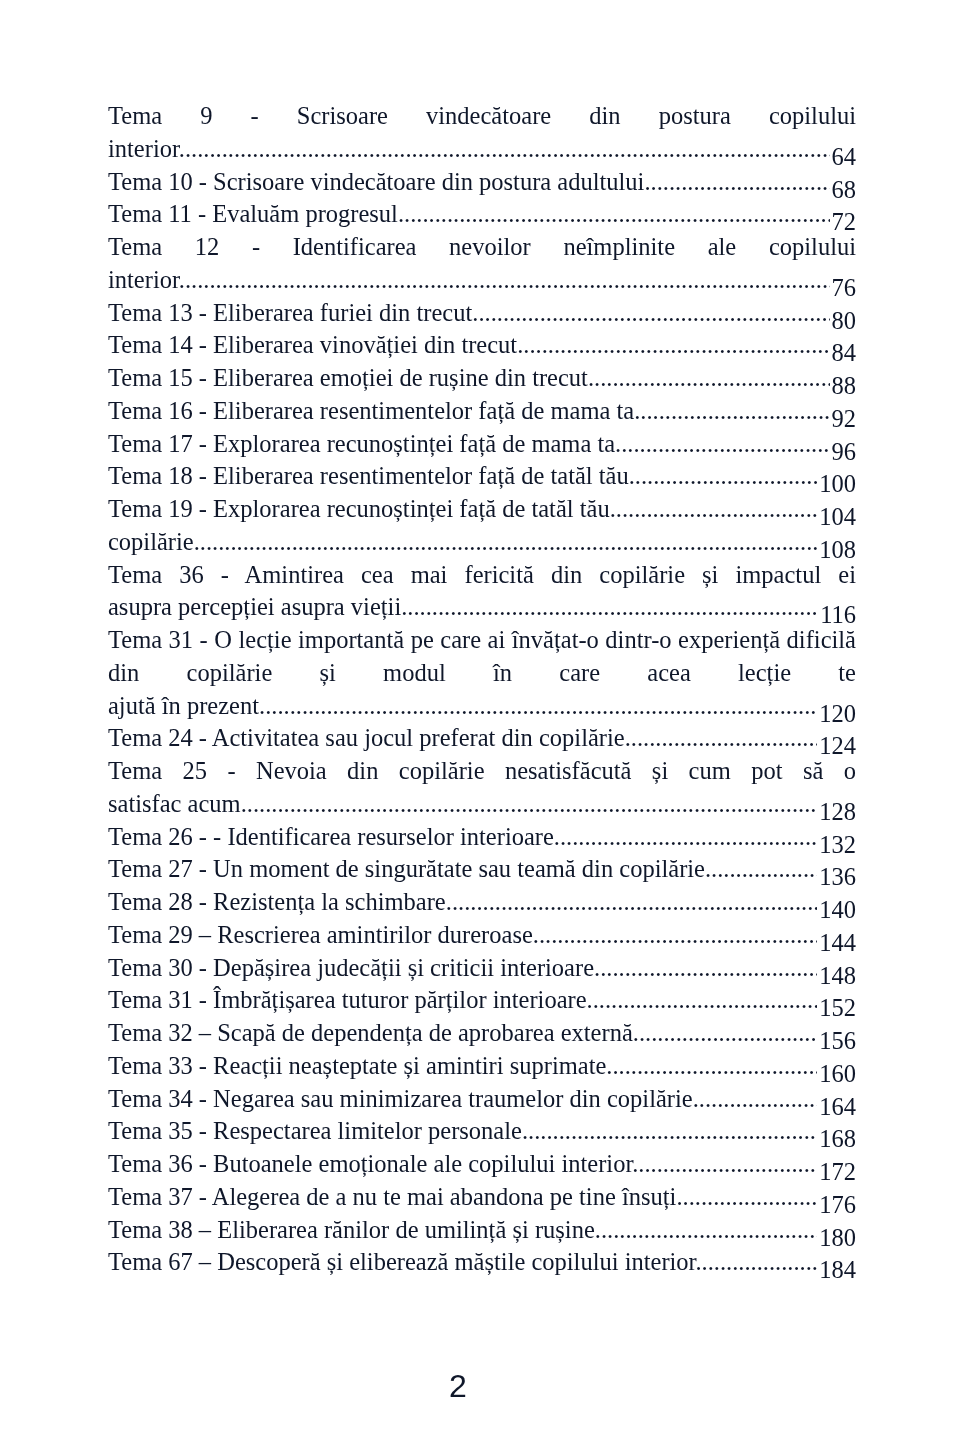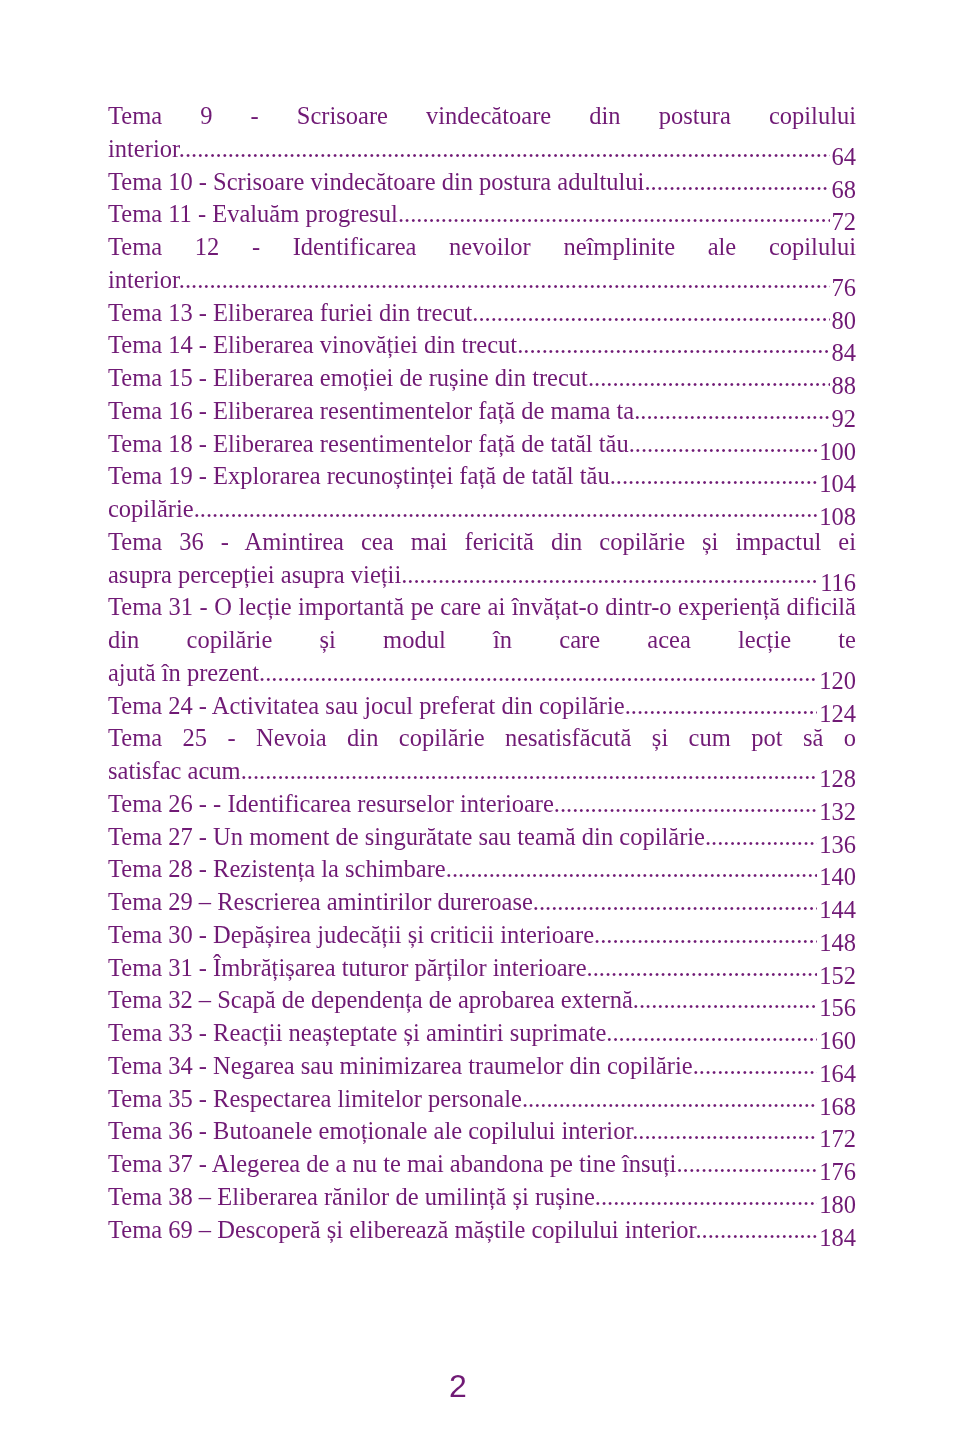--- a/index.html
+++ b/index.html
@@ -5,21 +5,21 @@
   html, body {
     margin: 0;
     padding: 0;
     background: #ffffff;
   }
   .sheet {
     position: relative;
     width: 879px;
     height: 1447px;
     background: #ffffff;
-    color: #701a75;
+    color: #0f172a;
     overflow: hidden;
     font-family: "Liberation Serif", "DejaVu Serif", serif;
     font-size: 24.5px;
     line-height: 32.75px;
   }
   .toc {
     position: absolute;
     left: 108px;
     top: 100px;
     width: 748px;
@@ -91,20 +91,23 @@
       </div>
 
       <div class="entry">
         <div class="lastline"><span class="tail">Tema 15 - Eliberarea emoției de rușine din trecut</span><span class="dots"></span><span class="pg">88</span></div>
       </div>
 
       <div class="entry">
         <div class="lastline"><span class="tail">Tema 16 - Eliberarea resentimentelor față de mama ta</span><span class="dots"></span><span class="pg">92</span></div>
       </div>
 
+      <div class="entry">
+        <div class="lastline"><span class="tail">Tema 17 - Explorarea recunoștinței față de mama ta</span><span class="dots"></span><span class="pg">96</span></div>
+      </div>
 
       <div class="entry">
         <div class="lastline"><span class="tail">Tema 18 - Eliberarea resentimentelor față de tatăl tău</span><span class="dots"></span><span class="pg">100</span></div>
       </div>
 
       <div class="entry">
         <div class="lastline"><span class="tail">Tema 19 - Explorarea recunoștinței față de tatăl tău</span><span class="dots"></span><span class="pg">104</span></div>
       </div>
 
       <div class="entry">
@@ -177,18 +180,18 @@
 
       <div class="entry">
         <div class="lastline"><span class="tail">Tema 37 - Alegerea de a nu te mai abandona pe tine însuți</span><span class="dots"></span><span class="pg">176</span></div>
       </div>
 
       <div class="entry">
         <div class="lastline"><span class="tail">Tema 38 – Eliberarea rănilor de umilință și rușine</span><span class="dots"></span><span class="pg">180</span></div>
       </div>
 
       <div class="entry">
-        <div class="lastline"><span class="tail">Tema 69 – Descoperă și eliberează măștile copilului interior</span><span class="dots"></span><span class="pg">184</span></div>
+        <div class="lastline"><span class="tail">Tema 67 – Descoperă și eliberează măștile copilului interior</span><span class="dots"></span><span class="pg">184</span></div>
       </div>
 
   </section>
   <div class="folio">2</div>
 </div>
 
 </body></html>

